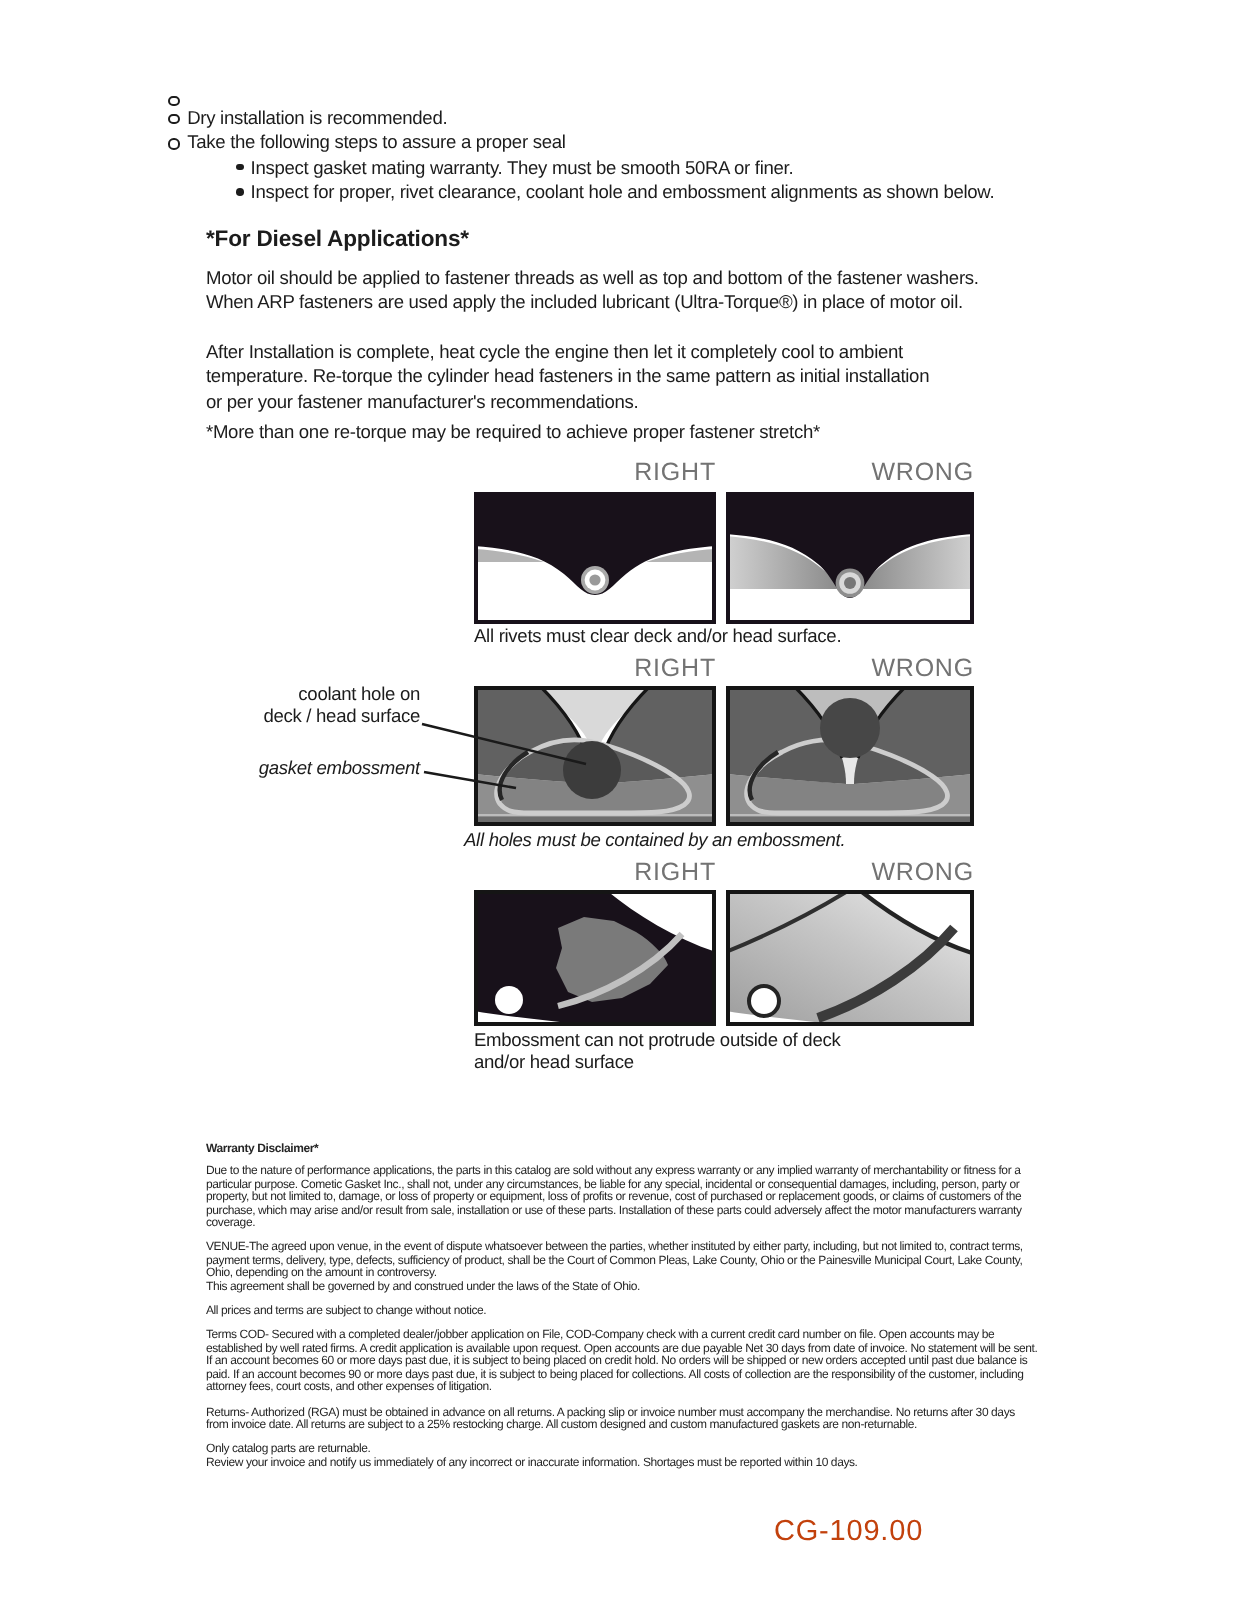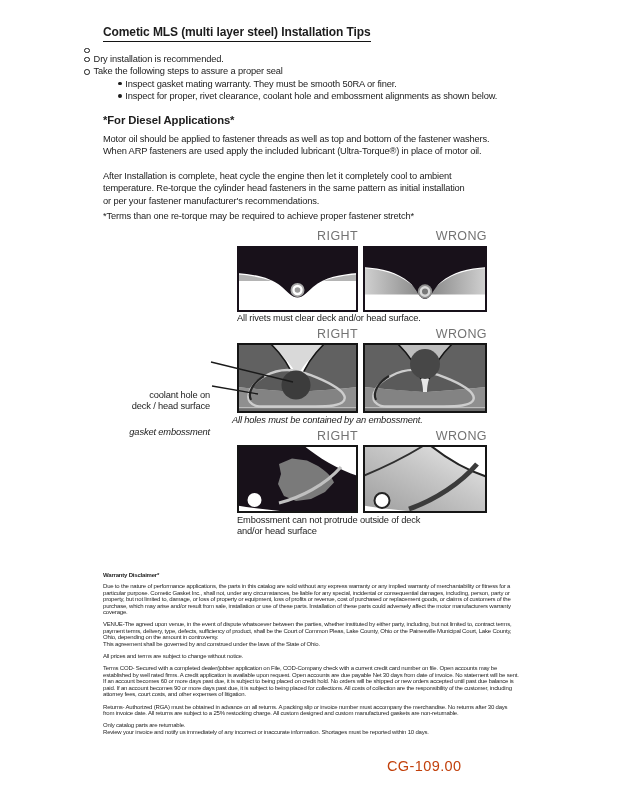--- a/index.html
+++ b/index.html
@@ -18,33 +18,32 @@
   .ob{flex:0 0 auto;width:3.6px;height:3.6px;border:1px solid #1c1c1c;border-radius:50%;margin:3.6px 4px 0 0;}
   .db{flex:0 0 auto;width:3.8px;height:3.8px;background:#1c1c1c;border-radius:50%;margin:3.8px 3.5px 0 0;}
   .h2{position:absolute;left:103px;top:114px;font-size:11.3px;font-weight:bold;letter-spacing:-0.1px;}
   .para{position:absolute;left:103px;width:445px;font-size:9.3px;letter-spacing:-0.15px;line-height:12.3px;white-space:pre-line;}
   .p1{top:133px;}
   .p2{top:170px;}
   .p3{top:210px;}
   .figlabel{position:absolute;font-size:12.5px;letter-spacing:0.4px;color:#737373;text-align:right;}
   .figbox{position:absolute;}
   .caption{position:absolute;font-size:9.3px;letter-spacing:-0.15px;line-height:11px;white-space:pre-line;color:#1c1c1c;}
-  .annlabel{position:absolute;font-size:9.3px;letter-spacing:-0.15px;line-height:10.5px;text-align:right;white-space:pre-line;width:127px;left:83px;margin-top:48px;}
+  .annlabel{position:absolute;font-size:9.3px;letter-spacing:-0.15px;line-height:10.5px;text-align:right;white-space:pre-line;width:127px;left:83px;}
   .leaders{position:absolute;left:210px;top:358px;}
   .disclaimer{position:absolute;left:103px;top:572px;width:416px;font-size:6px;letter-spacing:-0.2px;line-height:6.4px;color:#262626;}
   .disclaimer .dh{font-weight:bold;margin:0 0 5px 0;}
   .disclaimer p{margin:0 0 6px 0;white-space:pre-line;}
   .footer-code{position:absolute;left:387px;top:758px;font-size:14.5px;letter-spacing:0.4px;color:#c2410c;}
 </style>
 </head>
 <body>
 
 <div class="page">
 
-  <div class="title">Cometic MLS (multi layer steel) Installation Tips</div>
 
   <div class="bullets">
     <div class="brow">
       <span class="ob"></span>
     </div>
     <div class="brow">
       <span class="ob"></span>
       <span>Dry installation is recommended.</span>
     </div>
     <div class="brow">
@@ -60,21 +59,21 @@
       <span>Inspect for proper, rivet clearance, coolant hole and embossment alignments as shown below.</span>
     </div>
   </div>
 
   <div class="h2">*For Diesel Applications*</div>
   <div class="para p1">Motor oil should be applied to fastener threads as well as top and bottom of the fastener washers.
 When ARP fasteners are used apply the included lubricant (Ultra-Torque®) in place of motor oil.</div>
   <div class="para p2">After Installation is complete, heat cycle the engine then let it completely cool to ambient
 temperature. Re-torque the cylinder head fasteners in the same pattern as initial installation
 or per your fastener manufacturer's recommendations.</div>
-  <div class="para p3">*Terms than one re-torque may be required to achieve proper fastener stretch*</div>
+  <div class="para p3">*More than one re-torque may be required to achieve proper fastener stretch*</div>
 
   <div class="figlabel" style="left:237px;top:229px;width:121px;">RIGHT</div>
   <div class="figlabel" style="left:363px;top:229px;width:124px;">WRONG</div>
 
   <svg class="figbox" style="left:237px;top:246px;" width="121" height="66" viewBox="0 0 121 66">
     <rect width="121" height="66" fill="#ffffff"></rect>
     <path d="M0,28.5 C12,29 25,31.5 35,35 L0,35 Z" fill="#b4b4b4"></path>
     <path d="M121,28.5 C109,29 96,31.5 86,35 L121,35 Z" fill="#b4b4b4"></path>
     <path d="M0,0 H121 V27 C103,28.5 88,31 76,41 C69,47 66,51.5 60.5,51.5 C55,51.5 52,47 45,41 C33,31 18,28.5 0,27 Z" fill="#18111a"></path>
     <circle cx="60.5" cy="44" r="7" fill="#a9a9a9"></circle>

